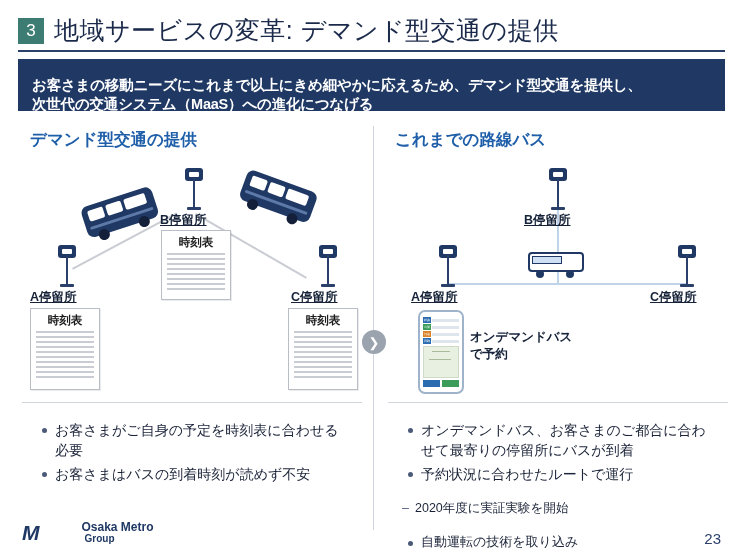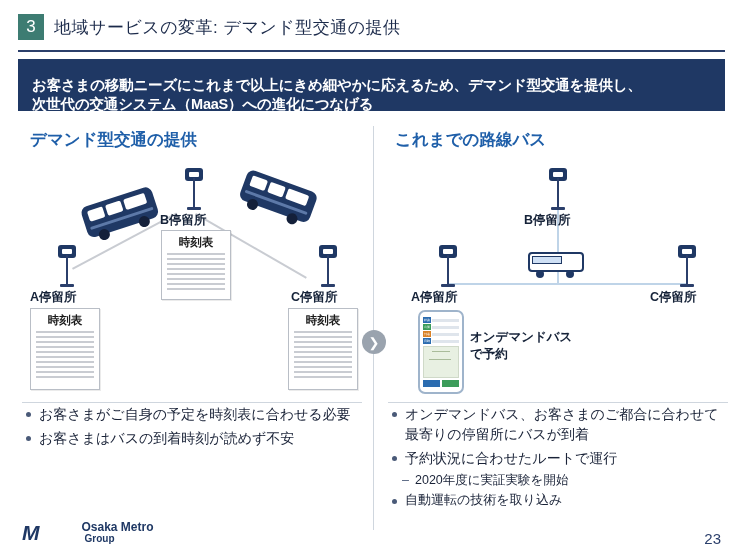--- a/index.html
+++ b/index.html
@@ -36,21 +36,21 @@
     height: 26px;
     background: #3d7c72;
     color: #ffffff;
     font-size: 17px;
     display: flex;
     align-items: center;
     justify-content: center;
     font-weight: normal;
   }
   .slide-title {
-    font-size: 17px;
+    font-size: 25px;
     color: #1b2a4a;
     letter-spacing: 0.5px;
     white-space: nowrap;
   }
   .title-rule {
     position: absolute;
     left: 18px;
     top: 50px;
     width: 707px;
     height: 2px;
@@ -145,20 +145,21 @@
     width: 14px; height: 3px;
     background: #2b3f6b;
     border-radius: 1px;
   }
   .stop-label {
     position: absolute;
     font-size: 12.5px;
     font-weight: bold;
     color: #152238;
     white-space: nowrap;
+    text-decoration: underline;
   }
 
   
   .timetable {
     position: absolute;
     background: #ffffff;
     border: 1px solid #b9bec6;
     box-sizing: border-box;
     padding: 4px 5px 3px 5px;
     box-shadow: 1px 1px 0 rgba(0,0,0,0.08);
@@ -365,21 +366,21 @@
   .panel-top-rule {
     position: absolute;
     height: 1px;
     background: #cfd6de;
   }
   #rule-left  { left: 22px;  top: 402px; width: 340px; }
   #rule-right { left: 388px; top: 402px; width: 340px; }
 
   ul.bullets {
     list-style: none;
-    margin: 0;
+    margin: 16px;
     padding: 0;
   }
   ul.bullets > li {
     position: relative;
     padding-left: 17px;
     font-size: 14px;
     line-height: 20px;
     color: #1a2338;
     margin-bottom: 4px;
   }

